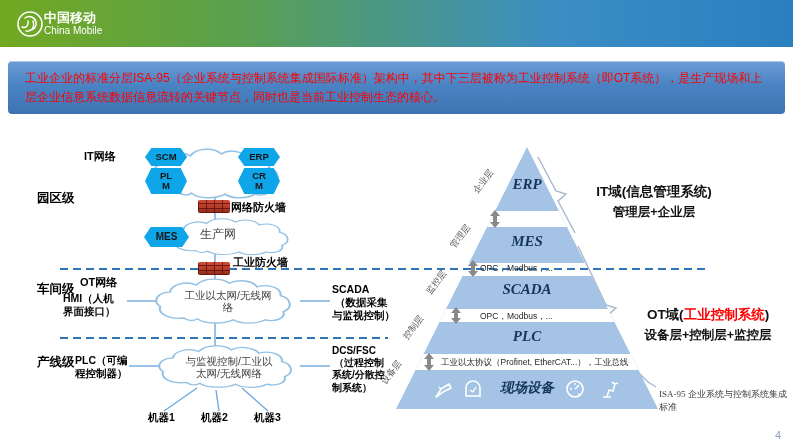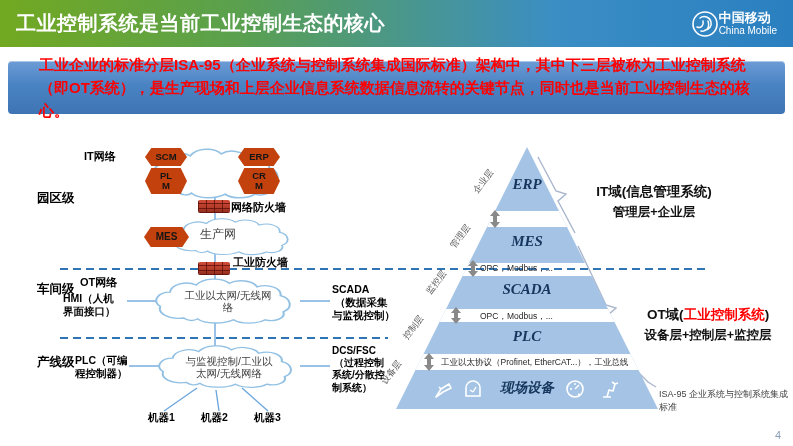--- a/index.html
+++ b/index.html
@@ -11,30 +11,30 @@
     display:flex;align-items:center;justify-content:space-between;padding:0 16px;box-sizing:border-box;}
   .hdr-title{font-size:20px;font-weight:bold;color:#fff;letter-spacing:.5px;}
   .logo{display:flex;align-items:center;gap:0;color:#fff;}
   .logo-zh{font-size:13px;font-weight:bold;line-height:1.1;}
   .logo-en{font-size:10px;line-height:1.1;}
   
   .banner{position:absolute;left:8px;top:61px;width:777px;height:53px;border-radius:4px;
     background:linear-gradient(180deg,#6C9CD6 0%,#4A83C3 45%,#3E74B4 100%);
     box-shadow:inset 0 1px 0 rgba(255,255,255,.45);
     display:flex;align-items:center;padding:2px 13px;box-sizing:border-box;}
-  .banner p{margin:18px;font-size:15px;font-weight:bold;color:#FF0000;line-height:1.55;}
+  .banner p{margin:4px;font-size:12px;font-weight:normal;color:#FF0000;line-height:1.55;}
   
   .abs{position:absolute;}
   .lvl{font-size:12.5px;font-weight:bold;color:#000;}
   .netlbl{font-size:11px;font-weight:bold;color:#000;}
   .sidetxt{font-size:10.5px;font-weight:bold;line-height:1.22;color:#000;}
   .cloudtxt{color:#404040;text-align:center;line-height:1.15;}
   .dash{position:absolute;height:2px;background:repeating-linear-gradient(90deg,#2E75B6 0 8px,transparent 8px 13px);z-index:5;}
   
-  .hex{position:absolute;background:#c2410c;z-index:4;
+  .hex{position:absolute;background:#0ea5e9;z-index:4;
     clip-path:polygon(15% 0,85% 0,100% 50%,85% 100%,15% 100%,0 50%);
     display:flex;flex-direction:column;align-items:center;justify-content:center;
     font-weight:bold;font-size:9.5px;color:#151515;line-height:1.05;text-align:right;}
   
   .fw{position:absolute;width:32px;height:13px;border-radius:2px;z-index:6;
     background:
       repeating-linear-gradient(90deg,rgba(100,18,10,.85) 0 1px,transparent 1px 8px),
       repeating-linear-gradient(0deg,rgba(100,18,10,.85) 0 1px,transparent 1px 4.3px),
       linear-gradient(180deg,#D14C39 0%,#B03A28 60%,#8F2D1F 100%);}
   .fwlbl{font-size:11px;font-weight:bold;z-index:6;}
@@ -54,32 +54,31 @@
   .varrow::before,.varrow::after{content:"";position:absolute;left:-3.5px;
     border-left:5.5px solid transparent;border-right:5.5px solid transparent;}
   .varrow::before{top:-6px;border-bottom:6px solid #898989;}
   .varrow::after{bottom:-6px;border-top:6px solid #898989;}
   
   .domain{position:absolute;text-align:center;z-index:6;}
   .domain .t{font-size:13.5px;font-weight:bold;color:#111;}
   .domain .s{font-size:12.5px;font-weight:600;color:#111;margin-top:3px;}
   .red{color:#FF0000;}
   .isa{position:absolute;font-size:9px;color:#3F3F3F;z-index:6;}
-  .isa .code{font-family:Liberation Sans, sans-serif;}
+  .isa .code{font-family:Liberation Serif, serif;}
   .pagenum{position:absolute;right:12px;bottom:5px;font-size:11px;color:#8EA0B8;}
   svg.layer{position:absolute;left:0;top:0;pointer-events:none;}
   .dev-icons svg{position:absolute;z-index:7;}
 </style>
 </head>
 <body>
 
 <div id="slide">
 
   <div class="hdr">
-    <div class="hdr-title">工业控制系统是当前工业控制生态的核心</div>
     <div class="logo">
       <svg width="28" height="28" viewBox="0 0 28 28">
         <circle cx="14" cy="14" r="12" fill="none" stroke="#fff" stroke-width="1.6"></circle>
         <path d="M6,17 C10,19 13,15 12,11 M10,21 C16,22 19,17 17,11 M9,8 C13,5 19,7 20,12 C21,16 18,20 14,20" fill="none" stroke="#fff" stroke-width="1.5" stroke-linecap="round"></path>
       </svg>
       <div>
         <div class="logo-zh">中国移动</div>
         <div class="logo-en">China Mobile</div>
       </div>
     </div>

